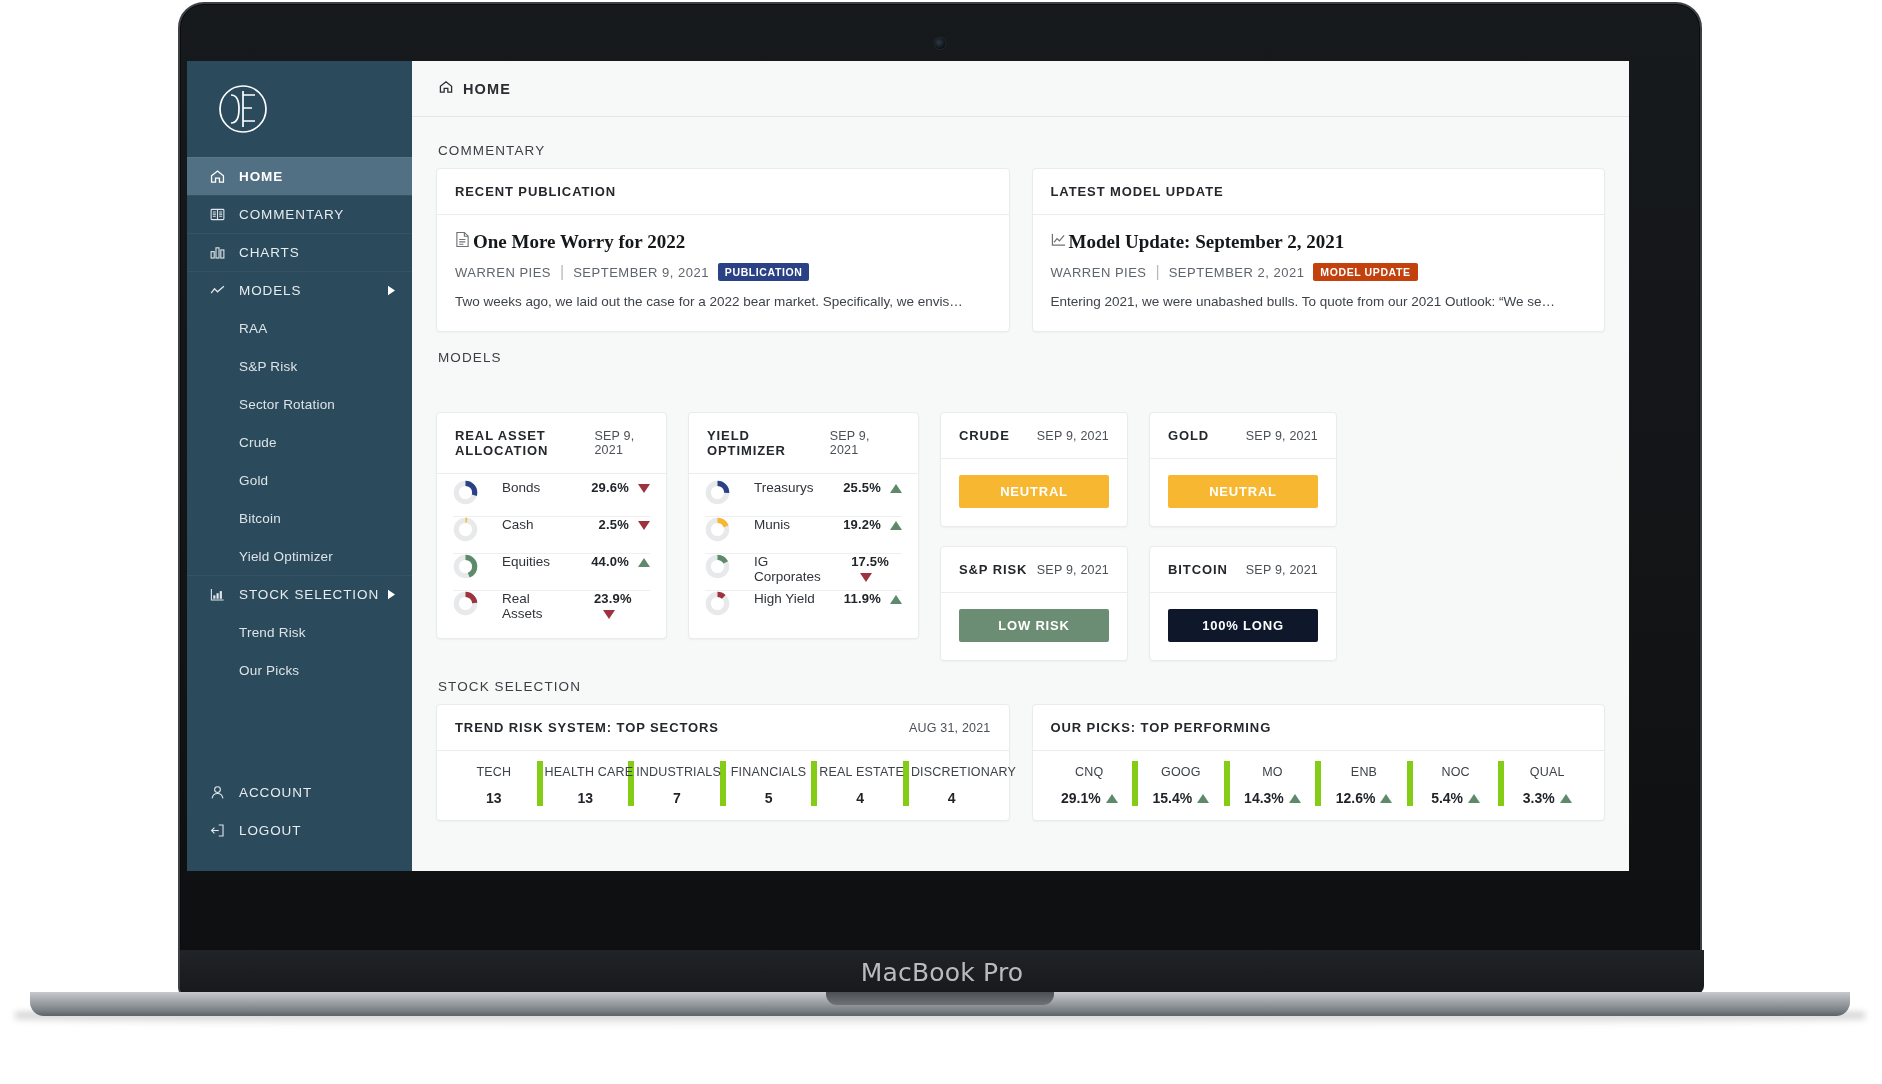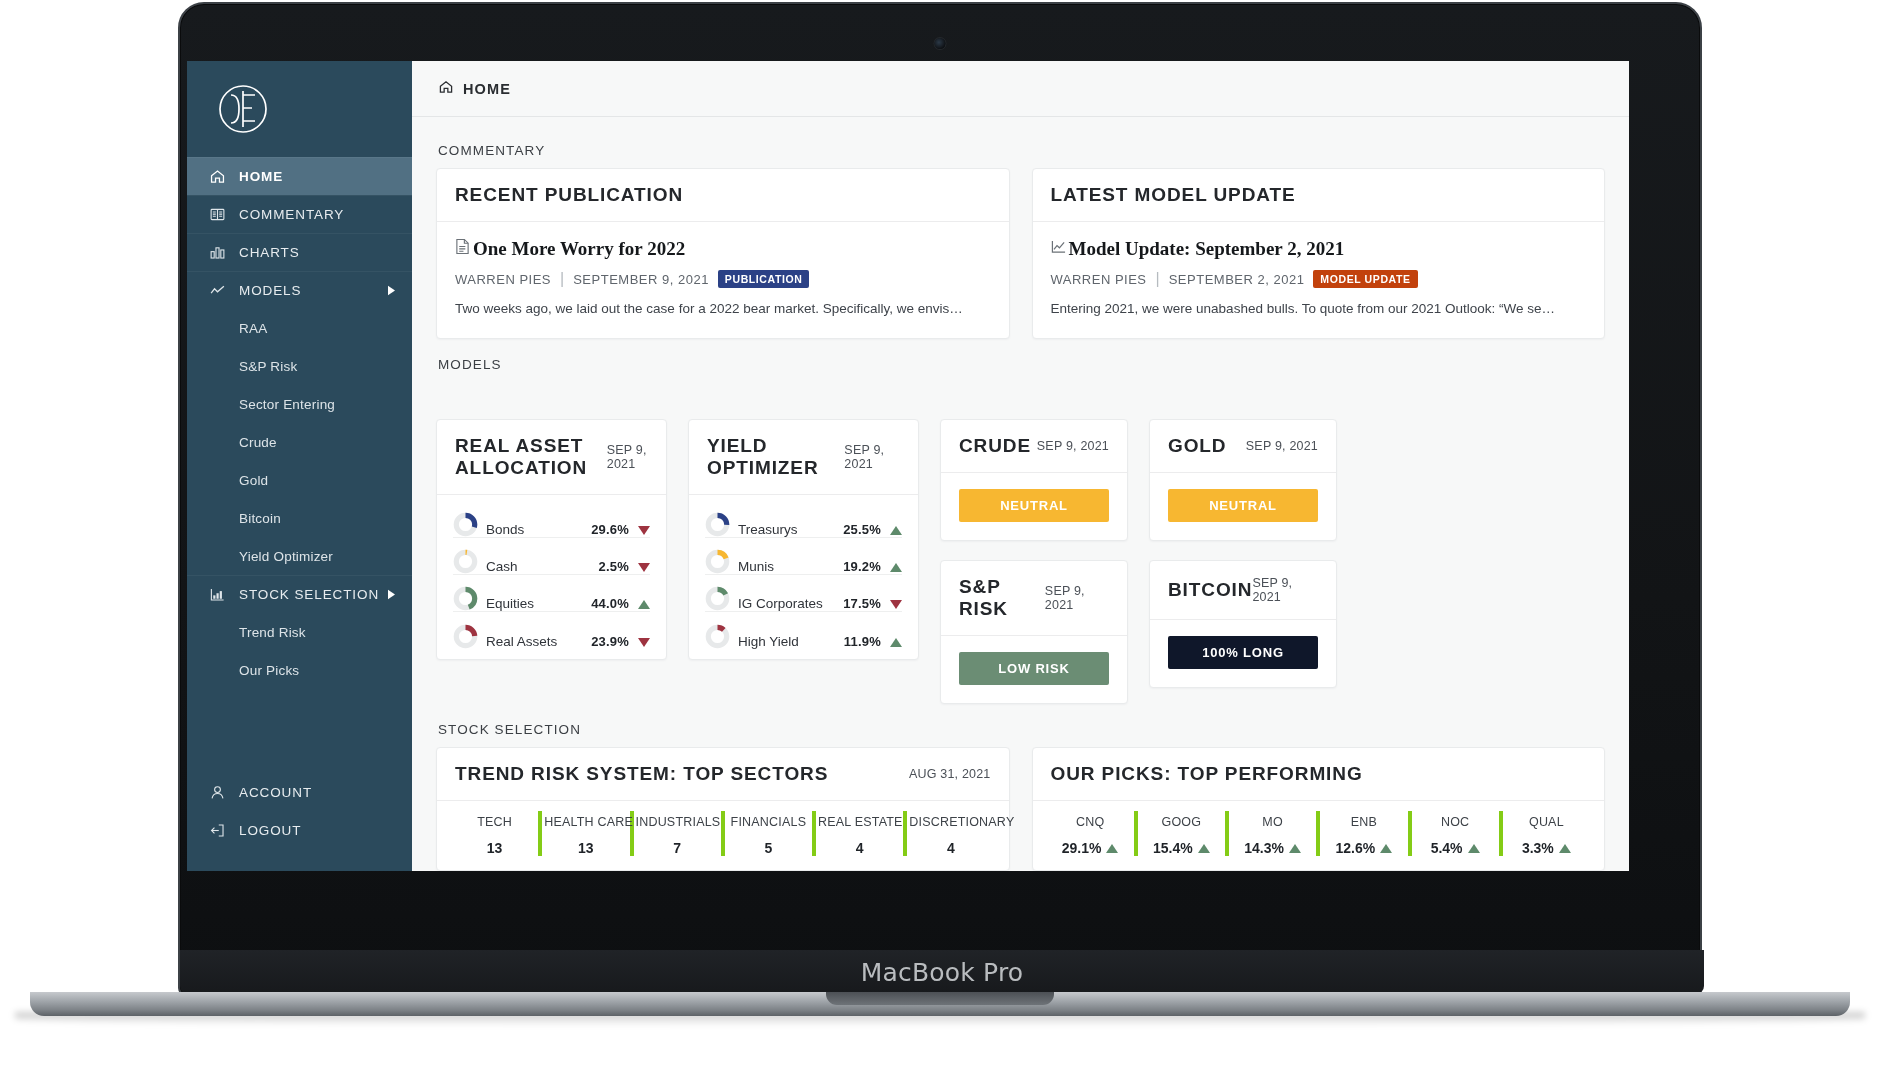--- a/index.html
+++ b/index.html
@@ -112,21 +112,21 @@
   }
 
   .card {
     background:#fff; border:1px solid #e9ebec; border-radius:4px;
     box-shadow: 0 1px 2px rgba(16,24,40,.04);
   }
   .card-head {
     display:flex; align-items:center; justify-content:space-between;
     padding: 15px 18px; border-bottom:1px solid #ececed;
   }
-  .card-head .h-title { font-size:19px; font-weight:700; letter-spacing:.9px; color:#24272b; }
+  .card-head .h-title { font-size:13px; font-weight:700; letter-spacing:.9px; color:#24272b; }
   .card-head .h-date { font-size:12.5px; color:#4b5057; letter-spacing:.2px; }
 
   
   .comm-row { display:flex; gap:22px; }
   .comm-card { flex:1 1 0; min-width:0; }
   .comm-body { padding: 16px 18px 20px 18px; }
   .comm-title {
     font-family:"Liberation Serif", serif;
     font-size:19px; font-weight:700; color:#15181b;
     display:flex; align-items:center; gap:3px; margin-bottom:10px;
@@ -142,22 +142,22 @@
   .comm-excerpt { font-size:13.5px; color:#3e434a; line-height:1.35;
     overflow:hidden; white-space:nowrap; text-overflow:ellipsis; }
 
   
   .models-row { display:flex; gap:21px; align-items:flex-start;margin-top:47px; }
   .alloc-card { flex: 0 0 231px; }
   .stack-col { flex: 0 0 188px; display:flex; flex-direction:column; gap:19px; }
 
   .alloc-body { padding: 6px 16px 10px 16px; }
   .alloc-row {
-    display:flex; align-items:flex-end; height:37px;
-    border-bottom:1px solid #eeefef; gap:8px;
+    display:flex; align-items:flex-start; height:37px;
+    border-bottom:1px solid #eeefef; gap:24px;
   }
   .alloc-row:last-child { border-bottom:none; }
   .donut { width:25px; height:25px; flex:0 0 25px; }
   .alloc-name { flex:1 1 auto; font-size:13.5px; color:#30343a; }
   .alloc-val { font-size:13px; font-weight:700; color:#21252a; letter-spacing:.2px; }
   .tri { width:0;height:0; margin-left:9px; display:inline-block; vertical-align:middle; }
   .tri.up { border-left:6px solid transparent; border-right:6px solid transparent; border-bottom:9px solid #5e8a6b; }
   .tri.down { border-left:6px solid transparent; border-right:6px solid transparent; border-top:9px solid #9e3340; }
 
   .status-body { padding: 16px 18px 18px 18px; }
@@ -166,21 +166,21 @@
     padding: 9px 0; color:#fff; font-size:13px; font-weight:700; letter-spacing:.8px;
     border-radius:2px;
   }
 
   
   .stock-row { display:flex; gap:22px; }
   .stock-card { flex:1 1 0; min-width:0; }
   .stock-grid { display:flex; padding: 10px 14px 14px 14px; }
   .stock-cell {
     flex:1 1 0; text-align:center; padding: 4px 2px 0 2px;
-    border-right:4px solid #84cc16; min-width:0;
+    border-right:6px solid #84cc16; min-width:0;
   }
   .stock-cell:last-child { border-right:none; }
   .stock-cell .s-name { font-size:12.5px; color:#3d4248; letter-spacing:.2px; white-space:nowrap; }
   .stock-cell .s-val { font-size:14px; font-weight:700; color:#1f2328; margin-top:11px; white-space:nowrap; }
   .stock-cell .s-val .tri { margin-left:5px; }
   .s-val-wrap { display:flex; align-items:center; justify-content:center; }
 </style>
 </head>
 <body>
 
@@ -249,21 +249,21 @@
                 </span>
               </div>
 
               <div class="sub-item">
                   <span>RAA</span>
                 </div>
               <div class="sub-item">
                   <span>S&amp;P Risk</span>
                 </div>
               <div class="sub-item">
-                  <span>Sector Entering</span>
+                  <span>Sector Rotation</span>
                 </div>
               <div class="sub-item">
                   <span>Crude</span>
                 </div>
               <div class="sub-item">
                   <span>Gold</span>
                 </div>
               <div class="sub-item">
                   <span>Bitcoin</span>
                 </div>

